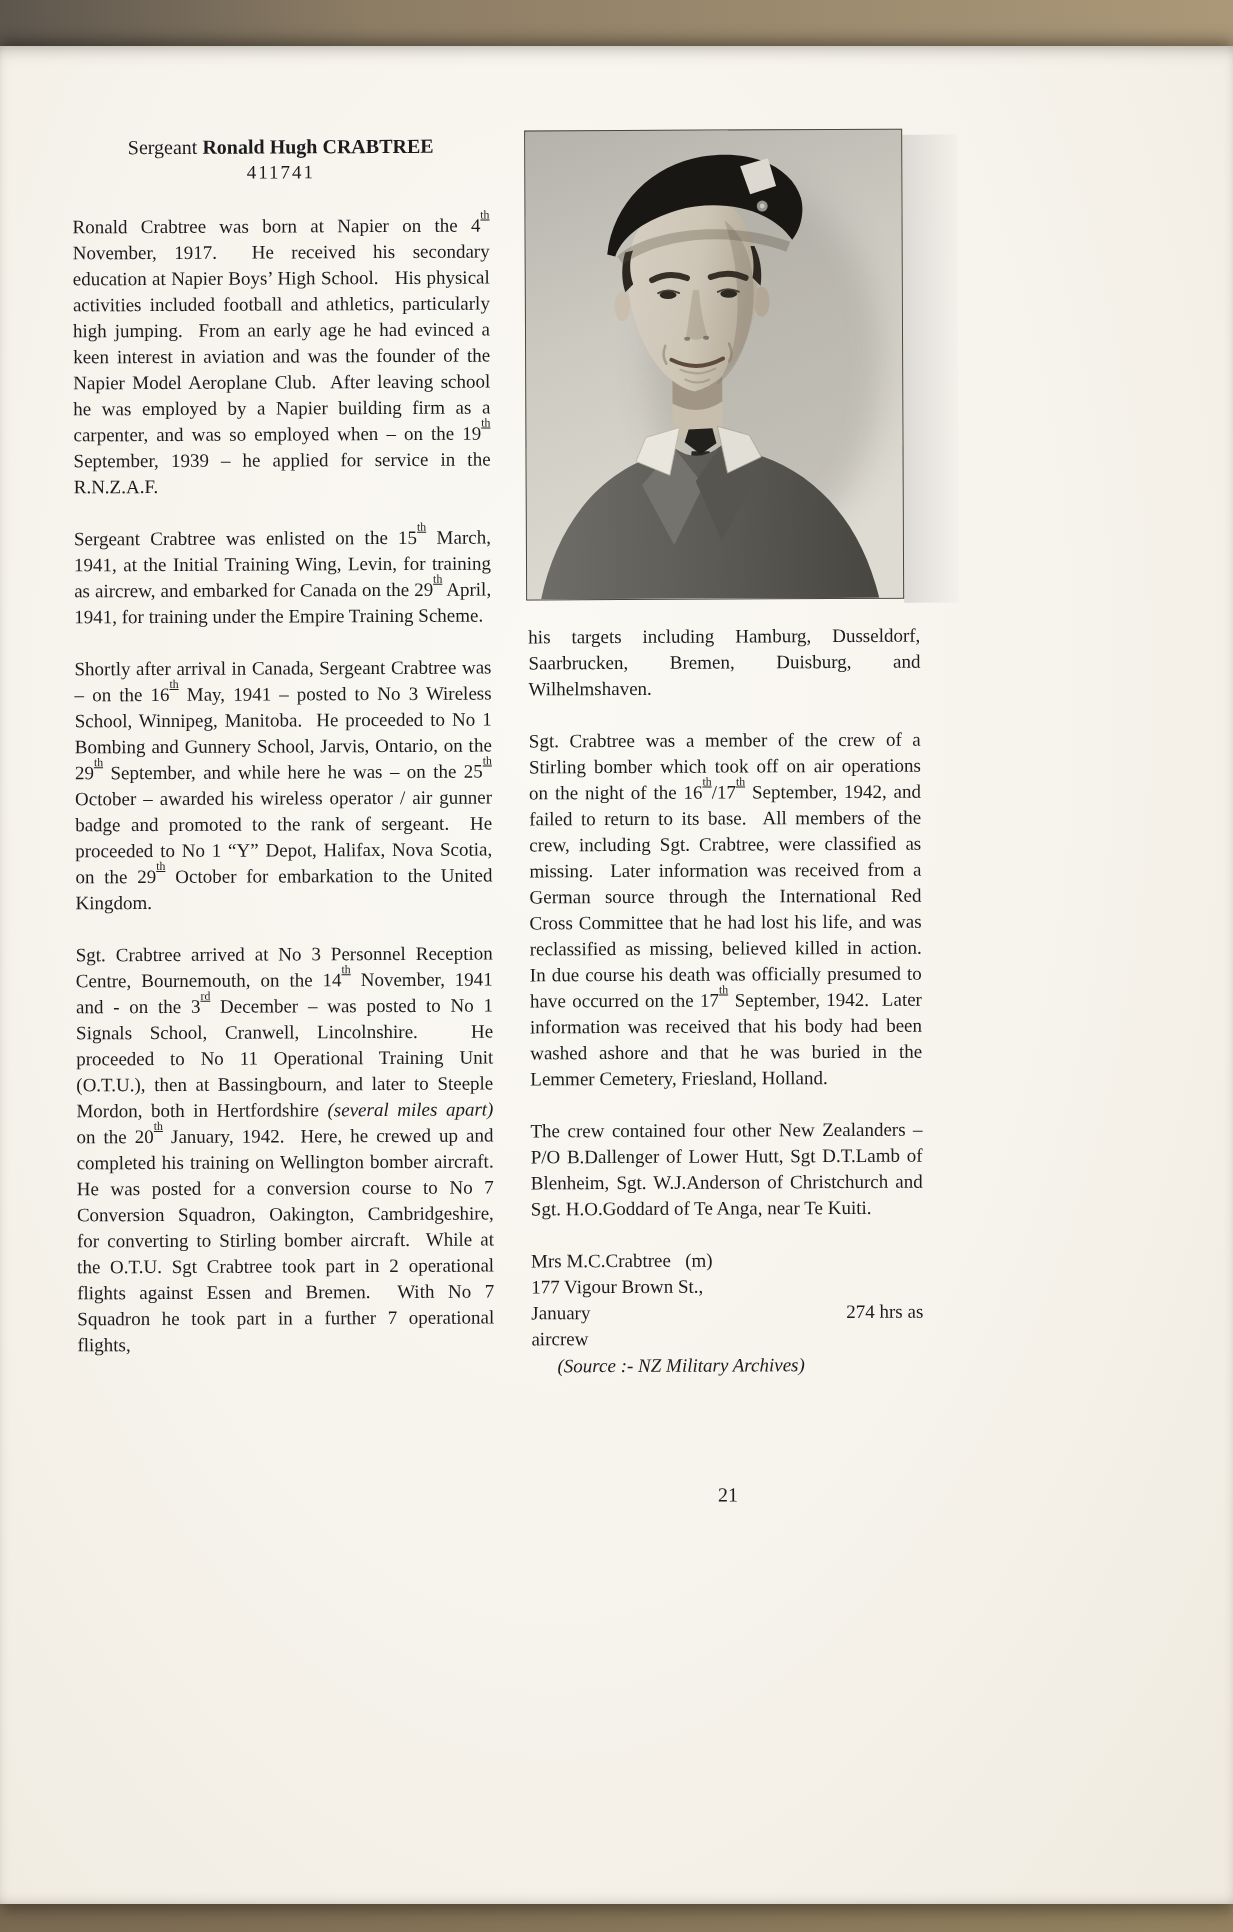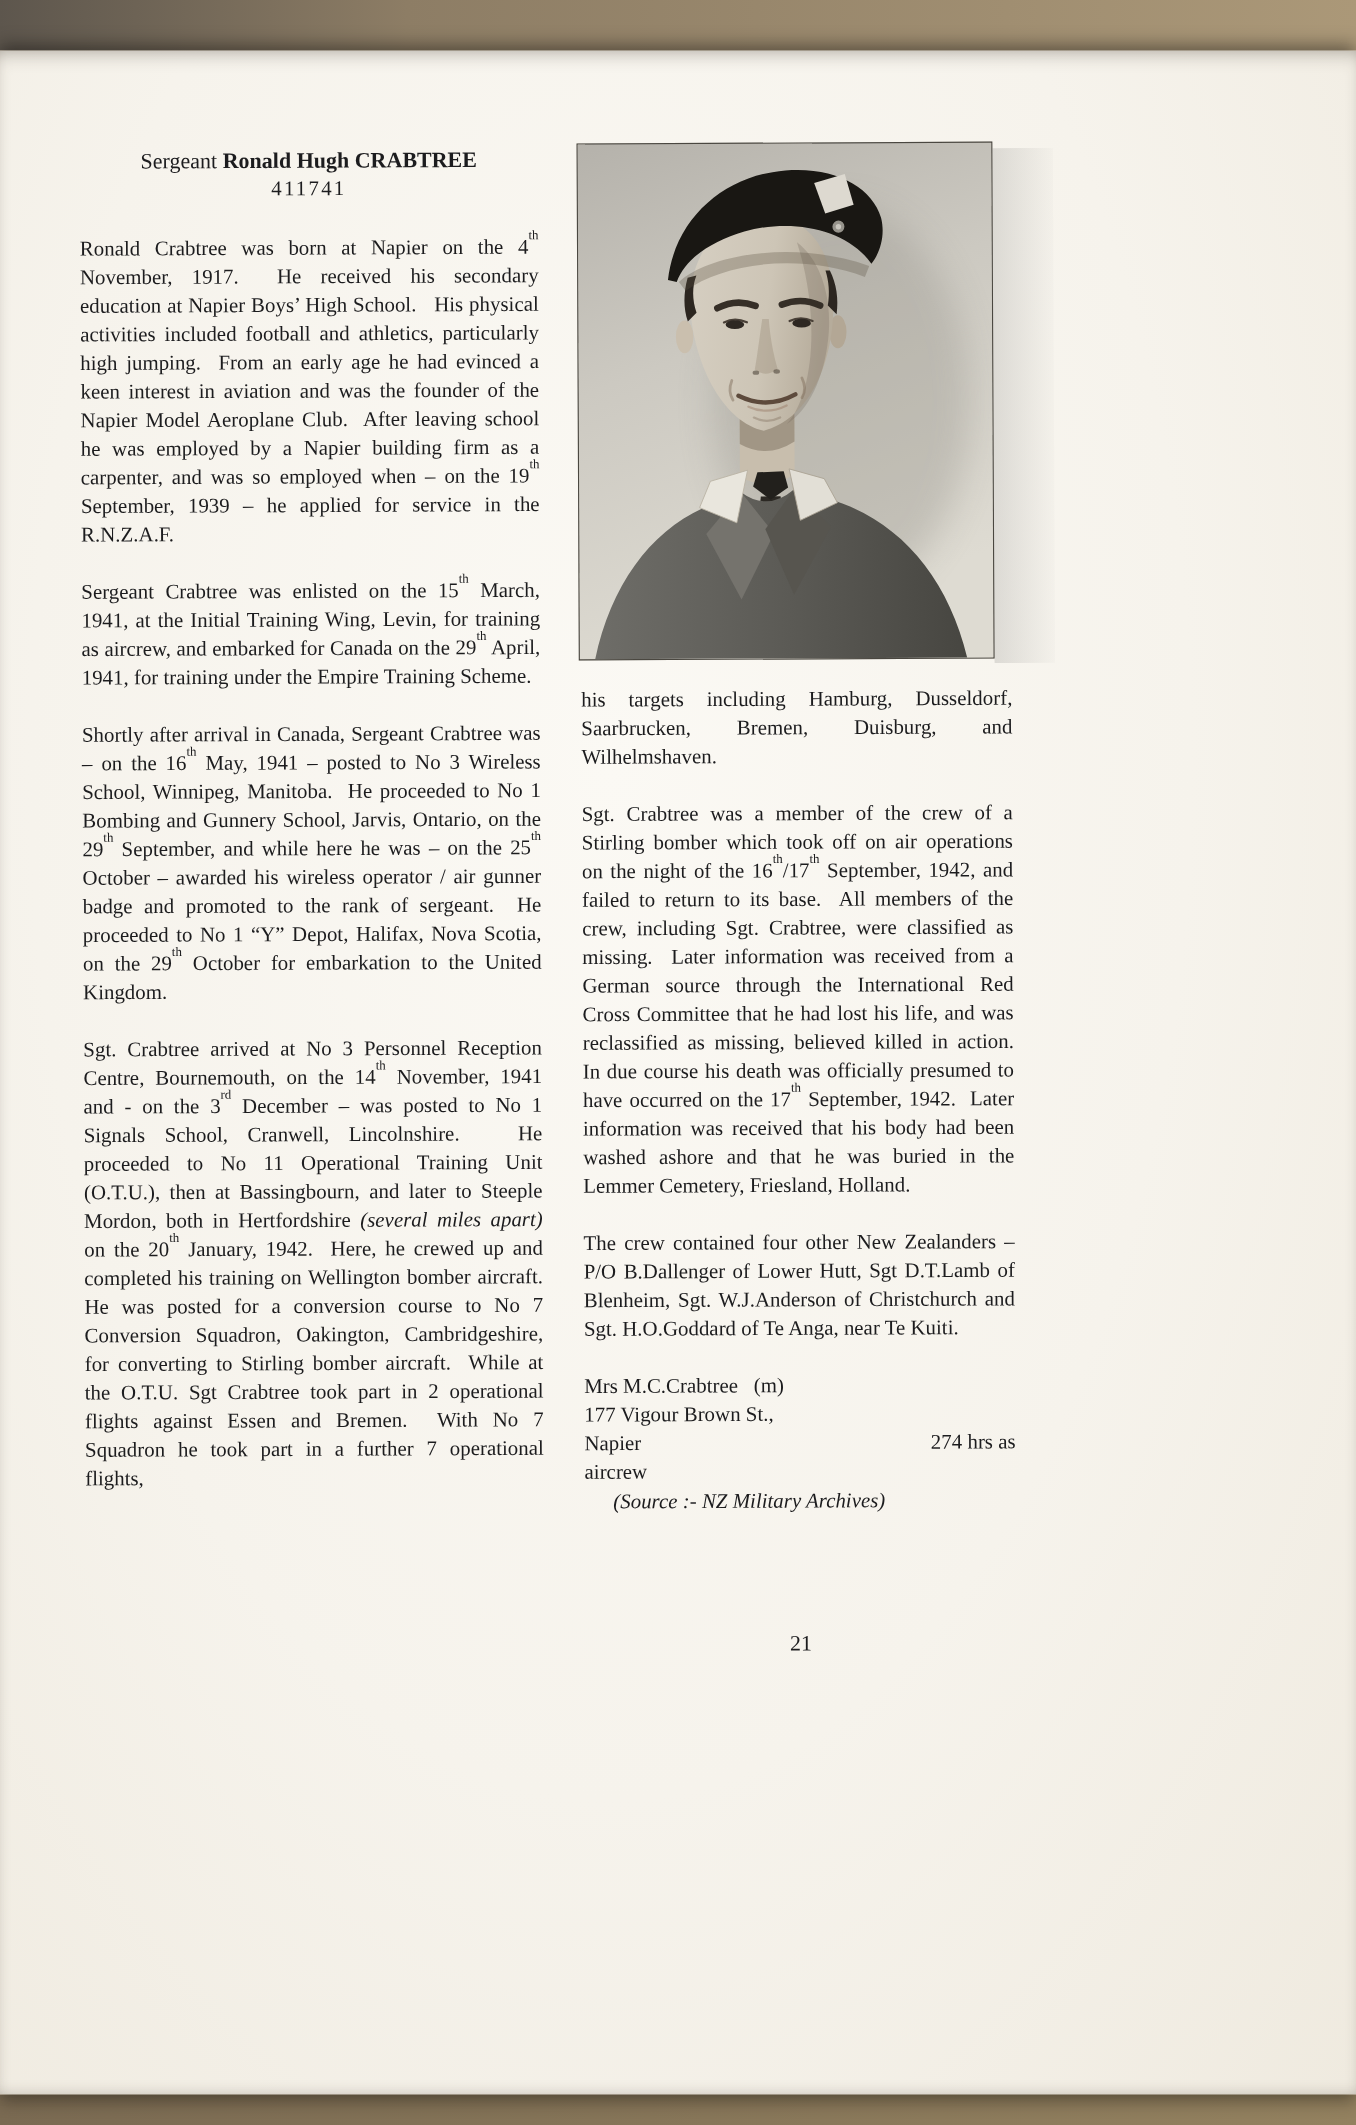--- a/index.html
+++ b/index.html
@@ -42,21 +42,21 @@
   .doc-header { text-align:center; margin-bottom:28px; }
   .title-line { font-size:20px; line-height:26px; }
   .title-line .name { font-weight:bold; }
   .svc-num { font-size:19px; line-height:26px; letter-spacing:2px; }
   p.para {
     margin:0 0 26px;
     text-align:justify;
     white-space:pre-wrap;
   }
   p.para:last-child { margin-bottom:0; }
-  sup { font-size:0.62em; line-height:0; position:relative; top:-0.5em; }
+  sup { font-size:0.62em; line-height:0; position:relative; top:-0.5em;text-decoration:underline; }
   em { }
   .photo {
     width:378px; height:470px;
     margin-left:-2px; margin-bottom:24px;
     border:1px solid #4a4740;
     box-shadow:inset 0 4px 6px -2px rgba(0,0,0,0.55);
     background:#ccc9c1;
   }
   .photo svg { display:block; width:100%; height:100%; }
   .show-through {
@@ -175,21 +175,21 @@
       </div>
 
       <p class="para">his targets including Hamburg, Dusseldorf, Saarbrucken, Bremen, Duisburg, and Wilhelmshaven.</p>
       <p class="para">Sgt. Crabtree was a member of the crew of a Stirling bomber which took off on air operations on the night of the 16<sup>th</sup>/17<sup>th</sup> September, 1942, and failed to return to its base.  All members of the crew, including Sgt. Crabtree, were classified as missing.  Later information was received from a German source through the International Red Cross Committee that he had lost his life, and was reclassified as missing, believed killed in action.  In due course his death was officially presumed to have occurred on the 17<sup>th</sup> September, 1942.  Later information was received that his body had been washed ashore and that he was buried in the Lemmer Cemetery, Friesland, Holland.</p>
       <p class="para">The crew contained four other New Zealanders – P/O B.Dallenger of Lower Hutt, Sgt D.T.Lamb of Blenheim, Sgt. W.J.Anderson of Christchurch and Sgt. H.O.Goddard of Te Anga, near Te Kuiti.</p>
 
       <div class="nok-block">
         <div class="nok-line">Mrs M.C.Crabtree   (m)</div>
         <div class="nok-line">177 Vigour Brown St.,</div>
         <div class="nok-row">
-          <span>Napier</span>
+          <span>January</span>
           <span>274 hrs as</span>
         </div>
         <div class="nok-line">aircrew</div>
         <div class="source-line">(Source :- NZ Military Archives)</div>
       </div>
     </div>
 
     <div class="page-number">21</div>
 
     <div class="show-through"></div>

